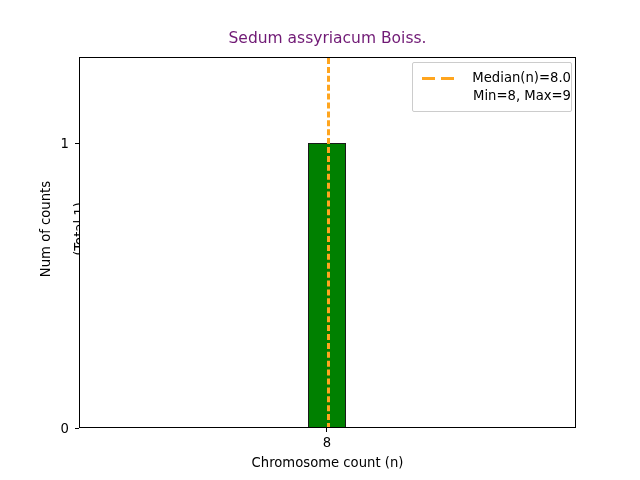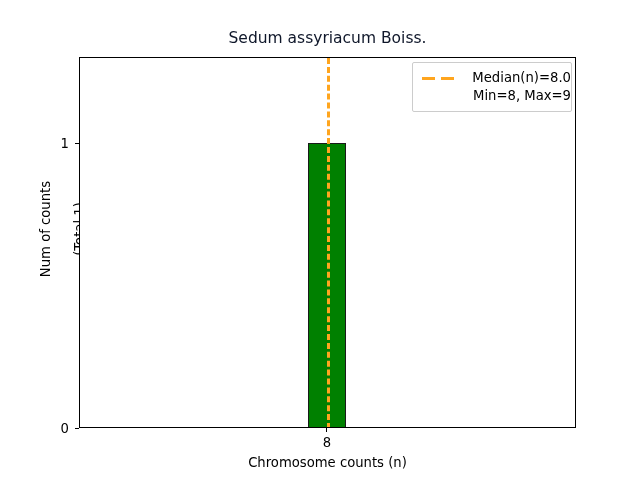--- a/index.html
+++ b/index.html
@@ -26,21 +26,21 @@
 
   
   #chart-title {
     position: absolute;
     left: 79px;
     top: 29px;
     width: 497px;
     text-align: center;
     font-size: 15.5px;
     line-height: 18px;
-    color: #0f172a;
+    color: #701a75;
     white-space: nowrap;
   }
 
   
   #plot-area {
     position: absolute;
     left: 79px;
     top: 57px;
     width: 497px;
     height: 371px;
@@ -179,21 +179,21 @@
     <div id="median-line"></div>
 
   </div>
 
   <div style="position:absolute;left:74.8px;top:142.5px;width:4.2px;height:0;border-top:1.15px solid #000;"></div>
   <div style="position:absolute;left:74.8px;top:427.5px;width:4.2px;height:0;border-top:1.15px solid #000;"></div>
   <div style="position:absolute;left:326px;top:428px;width:0;height:4.2px;border-left:1.15px solid #000;"></div>
 
   <div class="xtick-label" style="left:327px;">8</div>
 
-  <div id="xlabel">Chromosome counts (n)</div>
+  <div id="xlabel">Chromosome count (n)</div>
 
   <div id="legend">
     <div class="legend-row">
       <span class="legend-swatch">
         <i class="d1"></i>
           <i class="d2"></i>
       </span>
       <span class="legend-text">Median(n)=8.0</span>
     </div>
     <div class="legend-row second">

